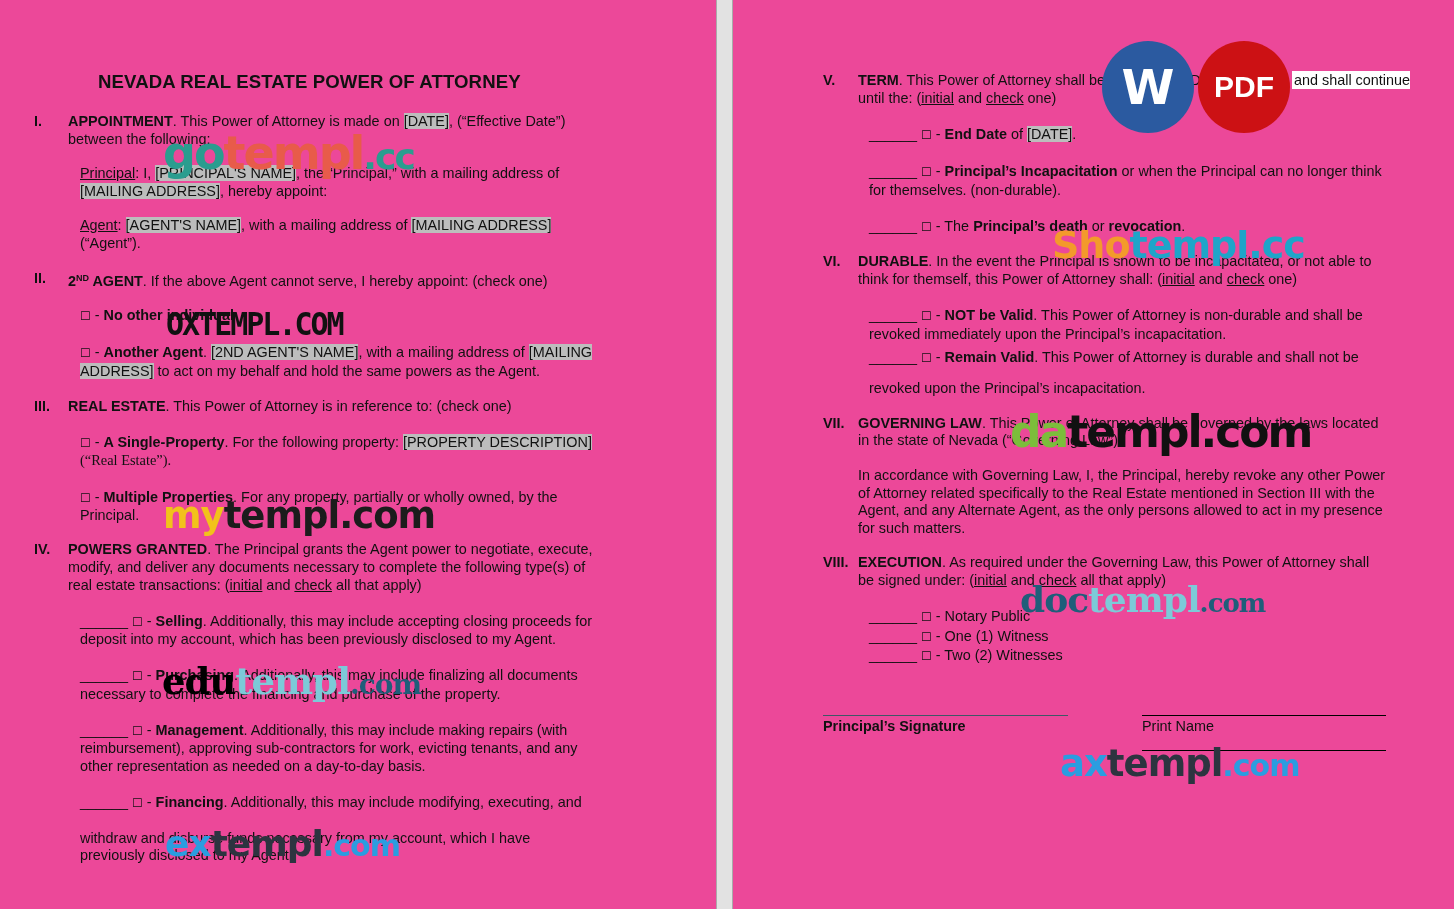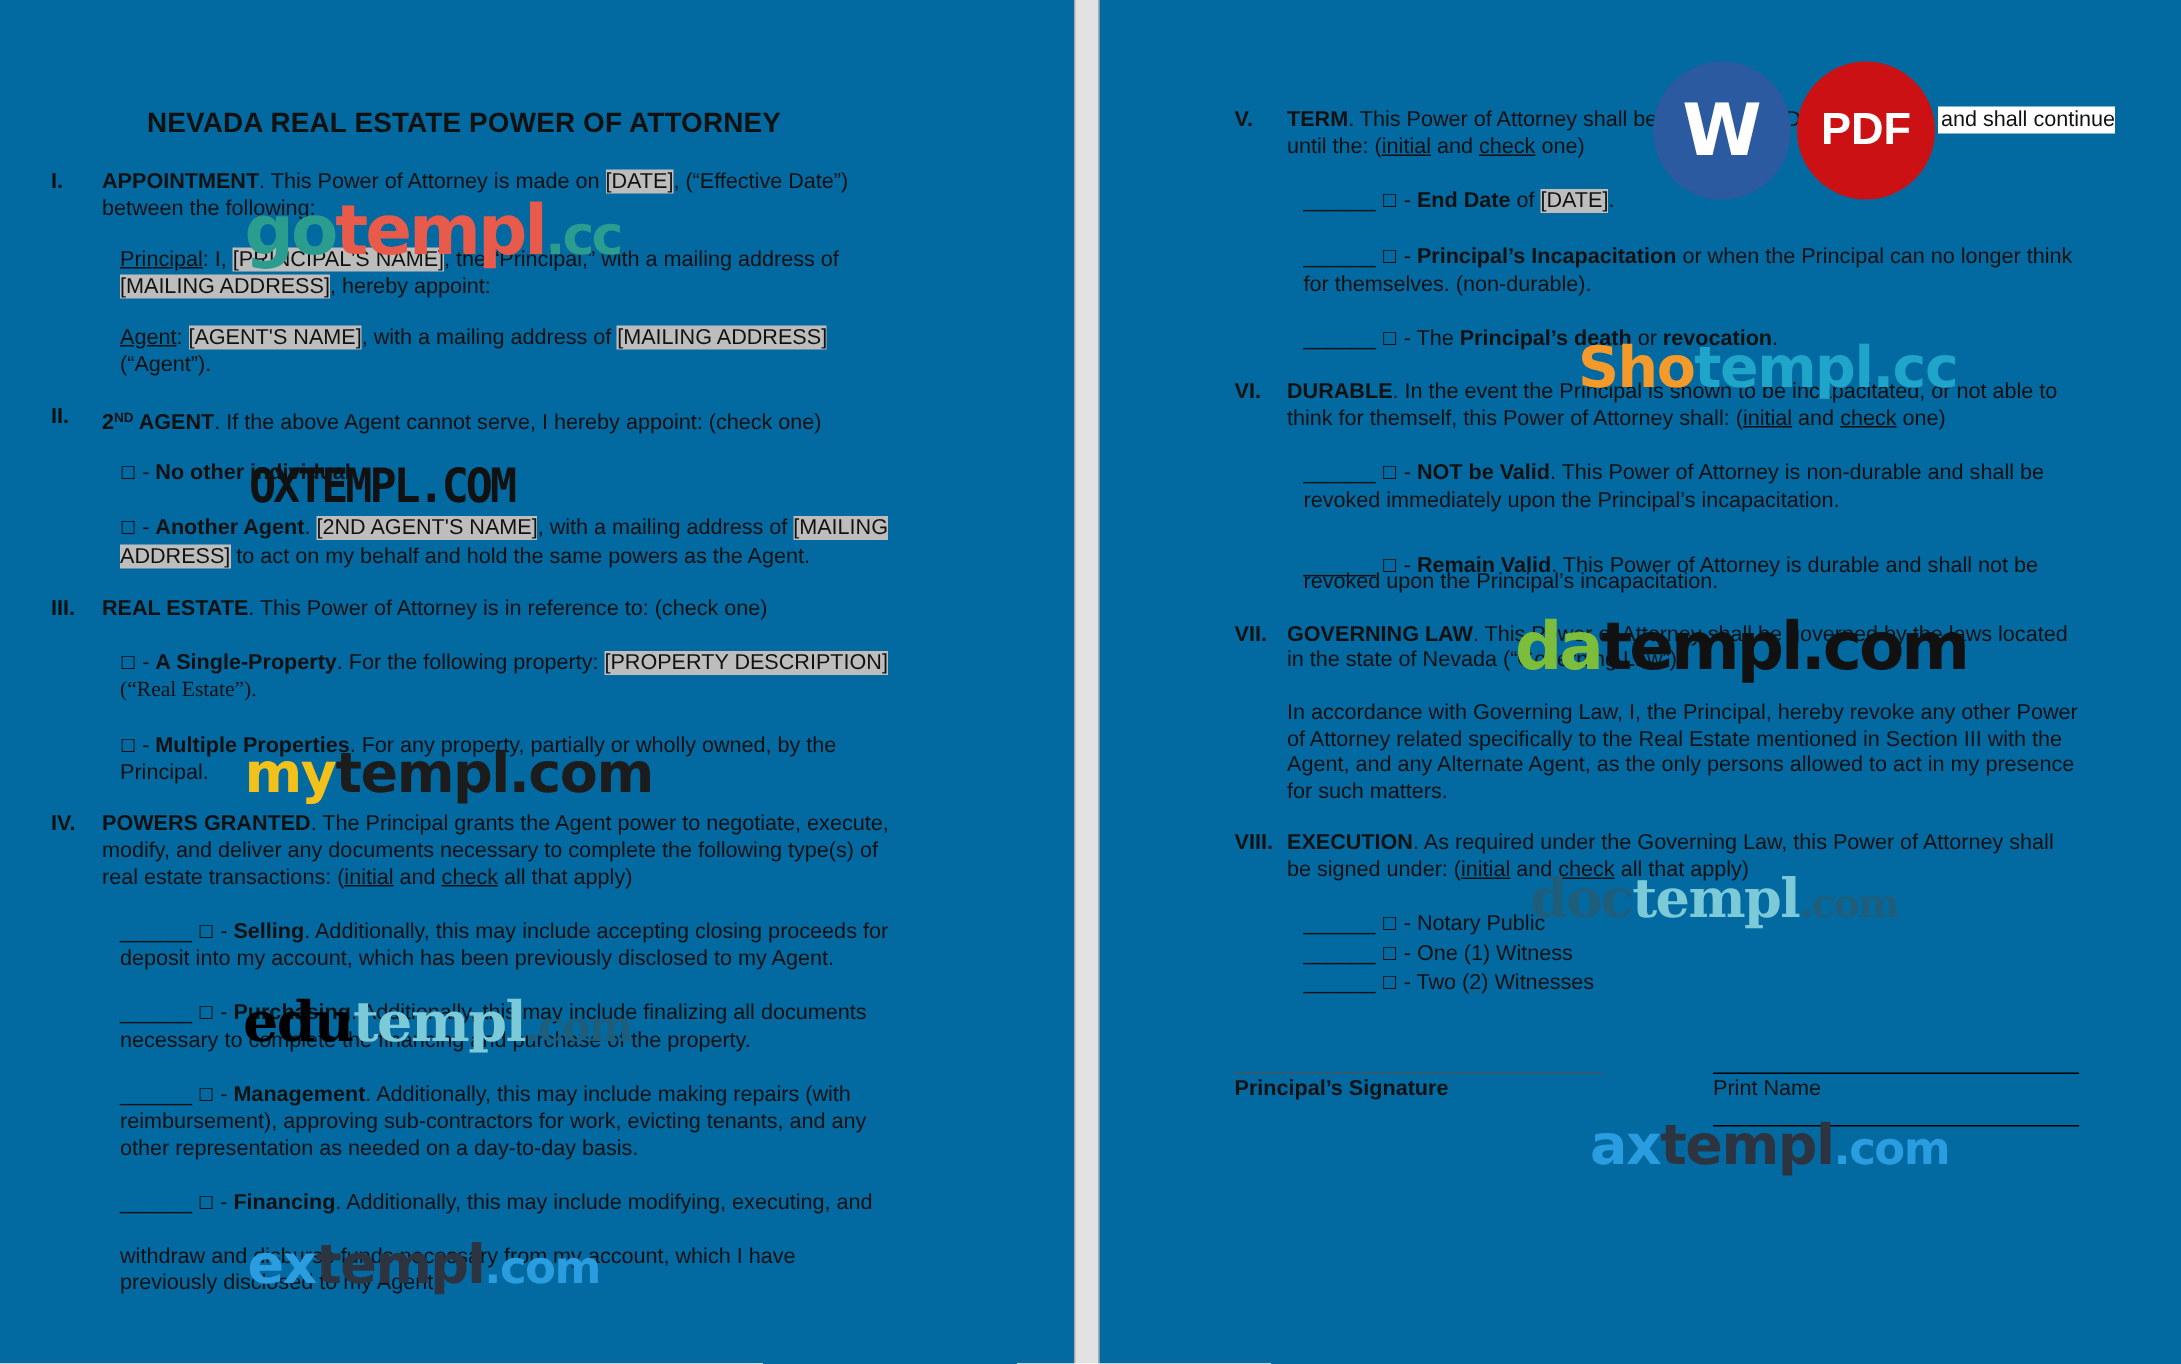--- a/index.html
+++ b/index.html
@@ -1,19 +1,19 @@
 <!DOCTYPE html>
 <html><head>
 <meta charset="utf-8">
 <style>
   * { box-sizing: border-box; margin: 0; padding: 0; }
   html, body { width: 1454px; height: 909px; overflow: hidden; background: #ffffff; }
   body { font-family: "Liberation Sans", sans-serif; color: #111; font-size: 14.4px; position: relative; }
 
-  .page { position: absolute; top: 0; height: 909px; background: #0369a1; }
+  .page { position: absolute; top: 0; height: 909px; background: #ec4899; }
   #page-left { left: 0; width: 716px; }
   #page-right { left: 733px; width: 721px; }
   .gutter { position: absolute; left: 716px; top: 0; width: 17px; height: 909px; background: #e2e2e2; border-left: 1px solid #aaa; border-right: 1px solid #aaa; }
 
   .abs { position: absolute; white-space: nowrap; line-height: 18px; }
   .title { font-weight: bold; font-size: 18.6px; letter-spacing: 0.1px; }
   .num { font-weight: bold; }
   b { font-weight: bold; }
   u { text-decoration: underline; }
   .hl { background: #bdbdbd; }
@@ -102,21 +102,21 @@
 
 <div class="abs" style="left:869px; top:217px;"><span>______</span> <span class="box">☐</span><span> - </span><span>The </span><b>Principal’s death</b><span> or </span><b>revocation</b><span>.</span></div>
 
 <div class="abs num" style="left:823px; top:252px;">VI.</div>
 <div class="abs" style="left:858px; top:252px;"><b>DURABLE</b><span>. In the event the Principal is shown to be incapacitated, or not able to</span></div>
 <div class="abs" style="left:858px; top:270px;"><span>think for themself, this Power of Attorney shall: (</span><u>initial</u><span> and </span><u>check</u><span> one)</span></div>
 
 <div class="abs" style="left:869px; top:306px;"><span>______</span> <span class="box">☐</span><span> - </span><b>NOT be Valid</b><span>. This Power of Attorney is non-durable and shall be</span></div>
 <div class="abs" style="left:869px; top:325px;">revoked immediately upon the Principal’s incapacitation.</div>
 
-<div class="abs" style="left:869px; top:368px;text-align:center;"><span>______</span> <span class="box">☐</span><span> - </span><b>Remain Valid</b><span>. This Power of Attorney is durable and shall not be</span></div>
+<div class="abs" style="left:869px; top:348px;text-align:center;"><span>______</span> <span class="box">☐</span><span> - </span><b>Remain Valid</b><span>. This Power of Attorney is durable and shall not be</span></div>
 <div class="abs" style="left:869px; top:379px;">revoked upon the Principal’s incapacitation.</div>
 
 <div class="abs num" style="left:823px; top:414px;">VII.</div>
 <div class="abs" style="left:858px; top:414px;"><b>GOVERNING LAW</b><span>. This Power of Attorney shall be governed by the laws located</span></div>
 <div class="abs" style="left:858px; top:431px;">in the state of Nevada (“Governing Law”).</div>
 <div class="abs" style="left:858px; top:466px;">In accordance with Governing Law, I, the Principal, hereby revoke any other Power</div>
 <div class="abs" style="left:858px; top:484px;">of Attorney related specifically to the Real Estate mentioned in Section III with the</div>
 <div class="abs" style="left:858px; top:501px;">Agent, and any Alternate Agent, as the only persons allowed to act in my presence</div>
 <div class="abs" style="left:858px; top:519px;">for such matters.</div>
 

